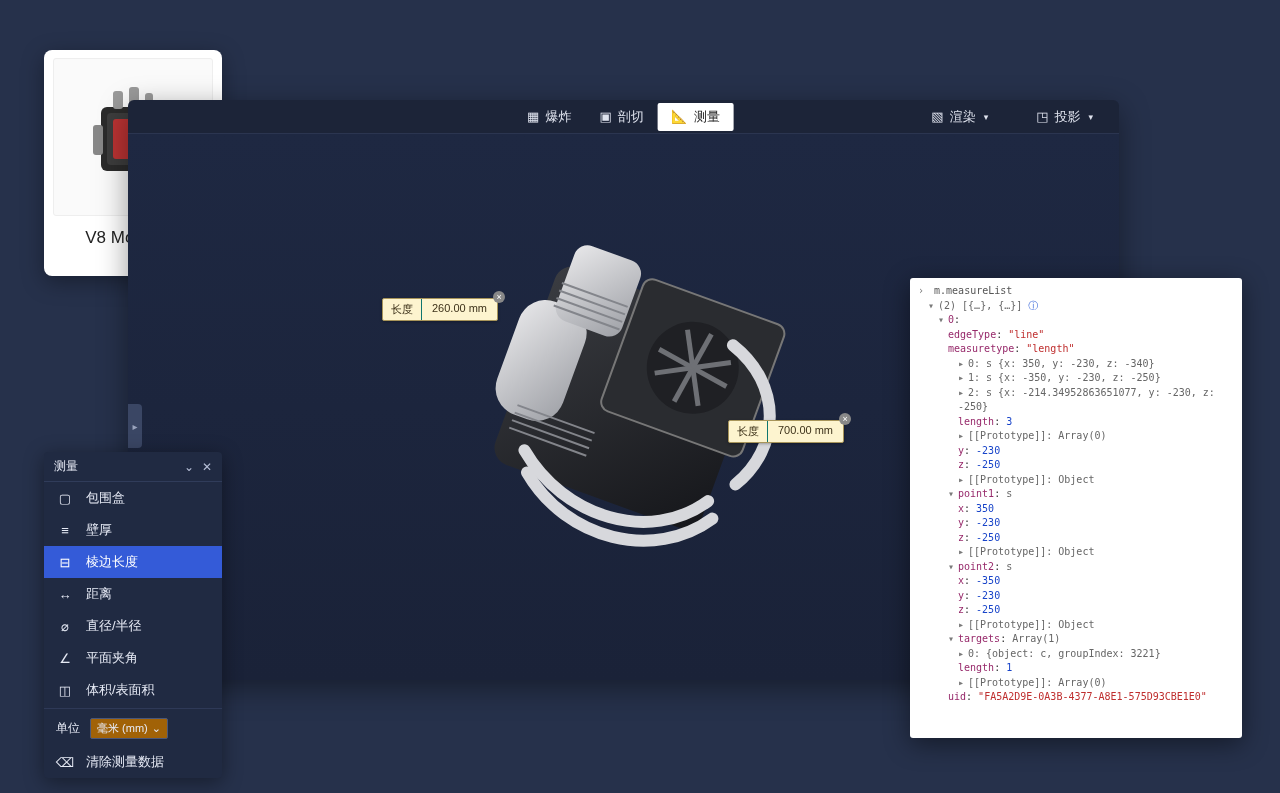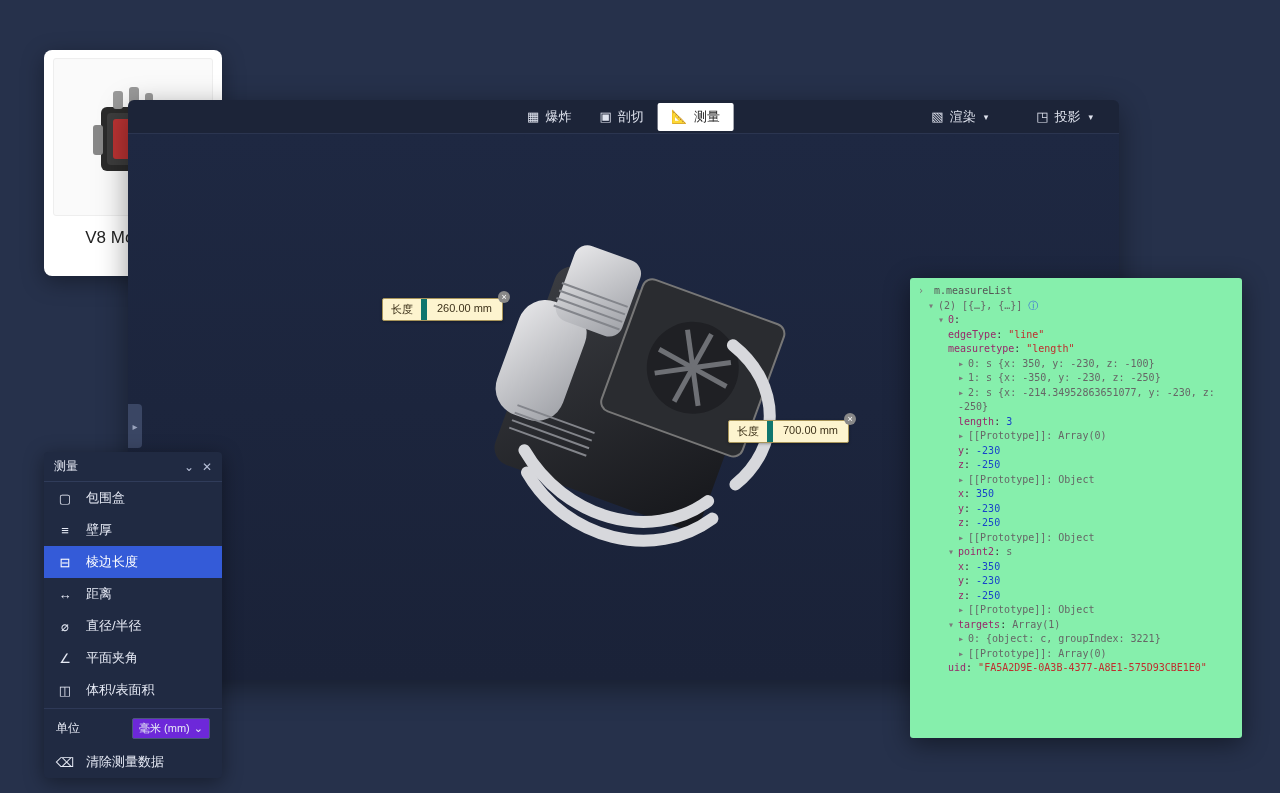--- a/index.html
+++ b/index.html
@@ -95,21 +95,21 @@
   .measure-tag{
     position:absolute;
     display:flex; align-items:stretch;
     font-size:11px;
     border:1px solid #a8955a;
     border-radius:2px;
     background:#fdf4cf;
     color:#3d321a;
     box-shadow:0 1px 3px rgba(0,0,0,.3);
   }
-  .measure-tag .lbl{padding:3px 8px;border-right:6px solid #0f766e;}
+  .measure-tag .lbl{padding:3px 8px;border-right:1px solid #0f766e;}
   .measure-tag .val{padding:3px 10px;font-weight:500;text-align:right;}
   .measure-close{
     position:absolute; top:-8px; right:-8px;
     width:12px;height:12px;border-radius:50%;
     background:#888;color:#fff;font-size:9px;
     display:flex;align-items:center;justify-content:center;
   }
   .m1{ left:254px; top:164px; }
   .m2{ left:600px; top:286px; }
 
@@ -141,35 +141,35 @@
   .mp-head-icons{display:flex;gap:8px;color:#b5bed6;}
   .mp-item{
     display:flex;align-items:center;gap:12px;
     padding:7px 12px;
     cursor:pointer;
   }
   .mp-item.active{ background:#345bd8; color:#fff; }
   .mp-item .ico{ width:18px; display:flex; justify-content:center; }
   .mp-sep{ height:1px;background:#2e3957;margin:2px 0;}
   .mp-unit-row{
-    display:flex;align-items:center;gap:10px;padding:7px 12px;font-size:12px;justify-content:space-between;
+    display:flex;align-items:center;gap:10px;padding:7px 12px;font-size:12px;
   }
   .mp-unit-select{
-    flex:none; background:#6d28d9; color:#e6eaf5;
+    flex:none; background:#a16207; color:#e6eaf5;
     border:1px solid #4a577a; border-radius:2px;
     padding:2px 6px; font-size:11px;
     display:flex;align-items:center;gap:4px;
   }
 
   
   .console{
     position:absolute;
     right:38px; top:278px;
     width:332px; height:460px;
-    background:#86efac;
+    background:#ffffff;
     border-radius:3px;
     box-shadow:0 6px 26px rgba(0,0,0,.45);
     font-family: Menlo, Consolas, monospace;
     font-size:10px;
     color:#333;
     overflow:auto;
     padding:6px 8px 10px 8px;
     line-height:1.45;
   }
   .console .tri{ color:#7a7a7a; display:inline-block; width:10px; }
@@ -346,35 +346,37 @@
   </div>
 </div>
 
 <div class="console">
   <div class="hdr"><span class="tri">›</span> <span>m.measureList</span></div>
   <div class="i1"><span class="tri">▾</span><span class="obj">(2) [{…}, {…}]</span> <span style="color:#3866d8">ⓘ</span></div>
 
   <div class="i2"><span class="tri">▾</span><span class="key">0</span>:</div>
   <div class="i3"><span class="key">edgeType</span>: <span class="str">"line"</span></div>
   <div class="i3"><span class="key">measuretype</span>: <span class="str">"length"</span></div>
-  <div class="i4"><span class="tri">▸</span><span class="obj">0: s {x: 350, y: -230, z: -100}</span></div>
+  <div class="i4"><span class="tri">▸</span><span class="obj">0: s {x: 350, y: -230, z: -340}</span></div>
   <div class="i4"><span class="tri">▸</span><span class="obj">1: s {x: -350, y: -230, z: -250}</span></div>
   <div class="i4"><span class="tri">▸</span><span class="obj">2: s {x: -214.34952863651077, y: -230, z: -250}</span></div>
   <div class="i4"><span class="key">length</span>: <span class="num">3</span></div>
   <div class="i4"><span class="tri">▸</span><span class="obj">[[Prototype]]: Array(0)</span></div>
   <div class="i4"><span class="key">y</span>: <span class="num">-230</span></div>
   <div class="i4"><span class="key">z</span>: <span class="num">-250</span></div>
   <div class="i4"><span class="tri">▸</span><span class="obj">[[Prototype]]: Object</span></div>
+  <div class="i3"><span class="tri">▾</span><span class="key">point1</span>: <span class="obj">s</span></div>
   <div class="i4"><span class="key">x</span>: <span class="num">350</span></div>
   <div class="i4"><span class="key">y</span>: <span class="num">-230</span></div>
   <div class="i4"><span class="key">z</span>: <span class="num">-250</span></div>
   <div class="i4"><span class="tri">▸</span><span class="obj">[[Prototype]]: Object</span></div>
   <div class="i3"><span class="tri">▾</span><span class="key">point2</span>: <span class="obj">s</span></div>
   <div class="i4"><span class="key">x</span>: <span class="num">-350</span></div>
   <div class="i4"><span class="key">y</span>: <span class="num">-230</span></div>
   <div class="i4"><span class="key">z</span>: <span class="num">-250</span></div>
   <div class="i4"><span class="tri">▸</span><span class="obj">[[Prototype]]: Object</span></div>
   <div class="i3"><span class="tri">▾</span><span class="key">targets</span>: <span class="obj">Array(1)</span></div>
   <div class="i4"><span class="tri">▸</span><span class="obj">0: {object: c, groupIndex: 3221}</span></div>
+  <div class="i4"><span class="key">length</span>: <span class="num">1</span></div>
   <div class="i4"><span class="tri">▸</span><span class="obj">[[Prototype]]: Array(0)</span></div>
   <div class="i3"><span class="key">uid</span>: <span class="str">"FA5A2D9E-0A3B-4377-A8E1-575D93CBE1E0"</span></div>
 
 </div>
 
 </body></html>

